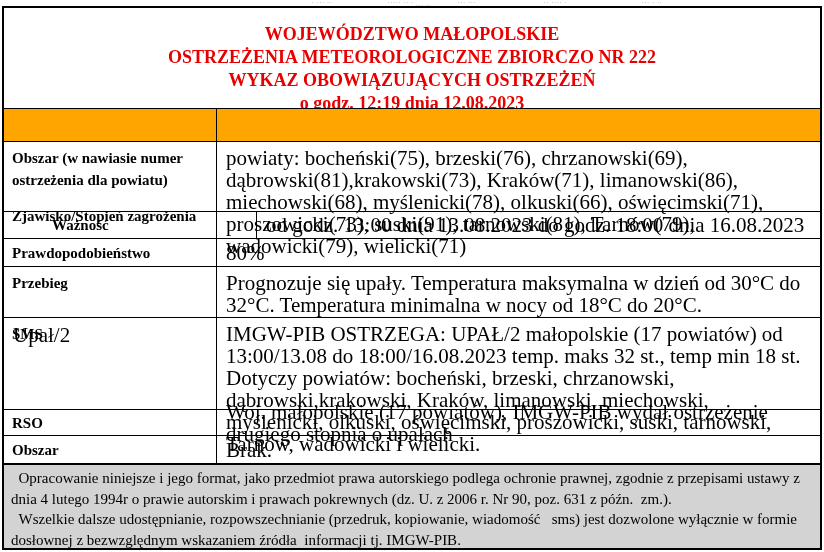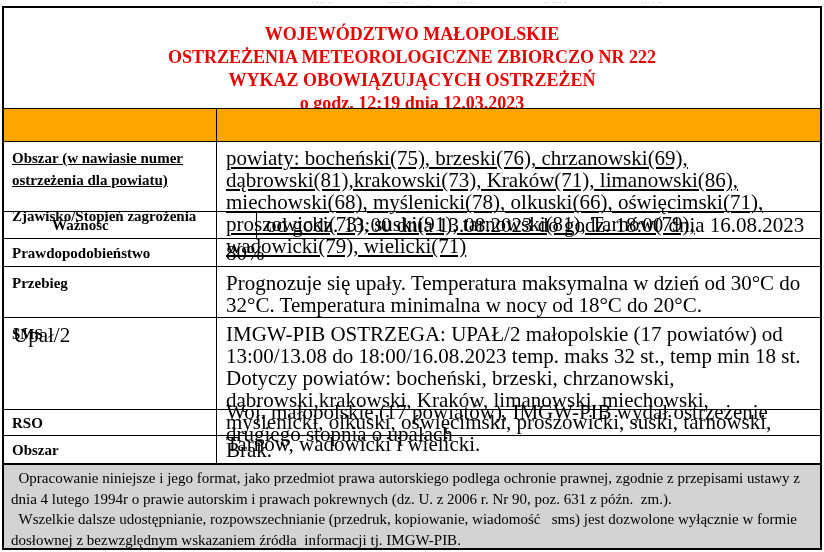--- a/index.html
+++ b/index.html
@@ -40,21 +40,21 @@
   .row{display:flex;border-top:1px solid #000;box-sizing:border-box;background:#fff;}
   .cell{box-sizing:border-box;font-size:21px;line-height:22px;display:flex;align-items:center;}
   .label{
     width:213px;flex:0 0 213px;
     border-right:1px solid #000;
     font-weight:bold;font-size:15px;
     padding:2px 6px 2px 8px;
   }
   .value{flex:1;padding:2px 10px 2px 9px;}
   .r0{height:33px;background:#FFA500;flex-direction:column;}
-  .r1{height:70px;text-decoration:underline;}
+  .r1{height:70px;}
   .r2{height:27px;padding-left:40px;}
   .r3{height:28px;}
   .r4{height:51px;}
   .r5{height:92px;justify-content:space-between;}
   .r6{height:26px;}
   .r7{height:28px;}
   .r1 .cell,.r4 .cell,.r5 .cell{align-items:flex-start;padding-top:5px;}
   .doc-footer{
     flex:1;
     border-top:2px solid #000;
@@ -77,21 +77,21 @@
   <span class="af5">··· · ··</span>
   <span class="af6">··· ··</span>
 </div>
 
 <div class="outer">
 
   <div class="doc-header">
     <div>WOJEWÓDZTWO MAŁOPOLSKIE</div>
     <div>OSTRZEŻENIA METEOROLOGICZNE  ZBIORCZO  NR 222</div>
     <div>WYKAZ  OBOWIĄZUJĄCYCH OSTRZEŻEŃ</div>
-    <div>o godz. 12:19 dnia 12.03.2023</div>
+    <div>o godz. 12:19 dnia 12.08.2023</div>
   </div>
 
   <div class="tbl">
 
     <div class="row r0">
       <div class="cell label">Zjawisko/Stopień zagrożenia</div>
       <div class="cell value">Upał/2</div>
     </div>
 
     <div class="row r1">

